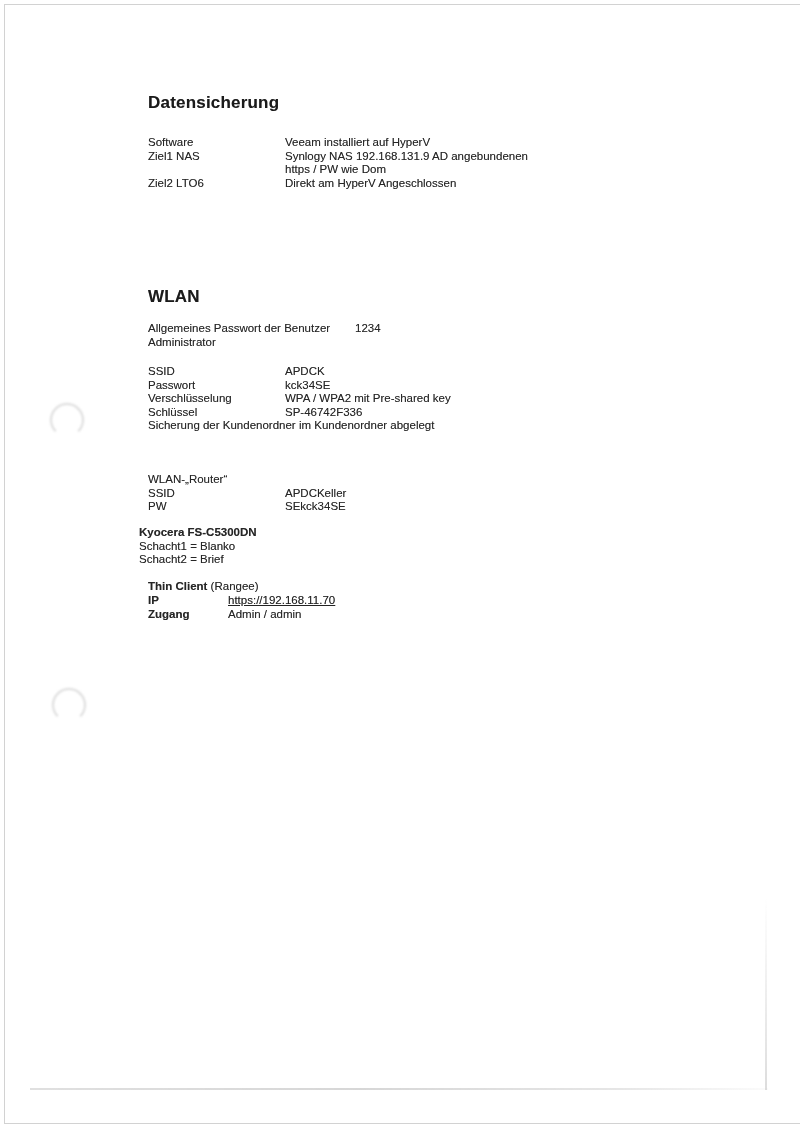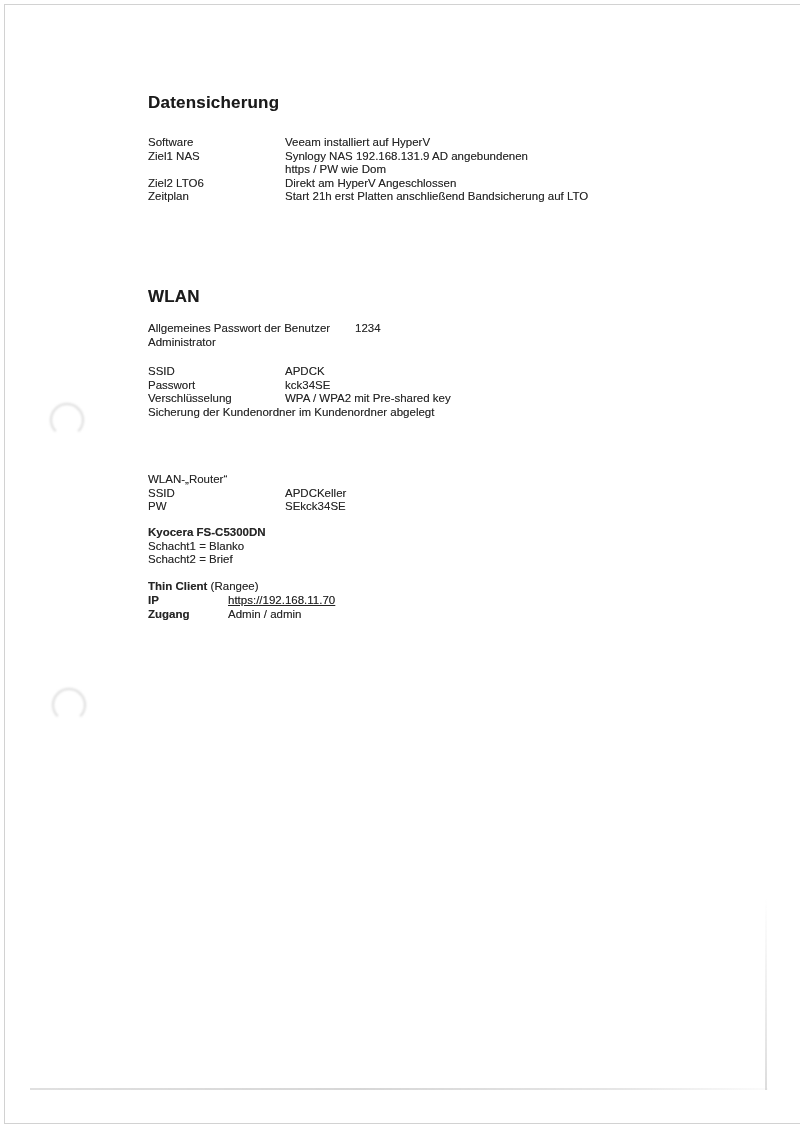--- a/index.html
+++ b/index.html
@@ -52,21 +52,21 @@
     flex-shrink: 0;
   }
   .kv-label.wide { width: 207px; }
   .kv-label.tc { width: 80px; font-weight: bold; }
   .bold { font-weight: bold; }
 
   #backup-block   { left: 148px; top: 136px; }
   #general-pass   { left: 148px; top: 322px; }
   #wlan-ap        { left: 148px; top: 365px; line-height: 13.6px; }
   #wlan-router    { left: 148px; top: 473px; line-height: 13.6px; }
-  #printer-block  { left: 148px; top: 526px; line-height: 13.6px; }
+  #printer-block  { left: 139px; top: 526px; line-height: 13.6px; }
   #thinclient     { left: 148px; top: 579px; line-height: 14px; }
 
   .link {
     color: #222222;
     text-decoration: underline;
     cursor: pointer;
   }
 
   
   .punch-hole {
@@ -127,24 +127,20 @@
       <span class="kv-value">Synlogy NAS 192.168.131.9 AD angebundenen</span>
     </div>
     <div class="kv-row">
       <span class="kv-label"></span>
       <span class="kv-value">https / PW wie Dom</span>
     </div>
     <div class="kv-row">
       <span class="kv-label">Ziel2 LTO6</span>
       <span class="kv-value">Direkt am HyperV Angeschlossen</span>
     </div>
-    <div class="kv-row">
-      <span class="kv-label">Zeitplan</span>
-      <span class="kv-value">Start 21h erst Platten anschließend Bandsicherung auf LTO</span>
-    </div>
   </div>
 
   <h1 class="heading txt" id="h-wlan">WLAN</h1>
 
   <div class="kv-block txt" id="general-pass">
     <div class="kv-row">
       <span class="kv-label wide">Allgemeines Passwort der Benutzer</span>
       <span class="kv-value">1234</span>
     </div>
     <div>Administrator</div>
@@ -155,20 +151,24 @@
       <span class="kv-label">SSID</span>
       <span class="kv-value">APDCK</span>
     </div>
     <div class="kv-row">
       <span class="kv-label">Passwort</span>
       <span class="kv-value">kck34SE</span>
     </div>
     <div class="kv-row">
       <span class="kv-label">Verschlüsselung</span>
       <span class="kv-value">WPA / WPA2 mit Pre-shared key</span>
+    </div>
+    <div class="kv-row">
+      <span class="kv-label">Schlüssel</span>
+      <span class="kv-value">SP-46742F336</span>
     </div>
     <div>Sicherung der Kundenordner im Kundenordner abgelegt</div>
   </div>
 
   <div class="kv-block txt" id="wlan-router">
     <div>WLAN-„Router“</div>
     <div class="kv-row">
       <span class="kv-label">SSID</span>
       <span class="kv-value">APDCKeller</span>
     </div>

